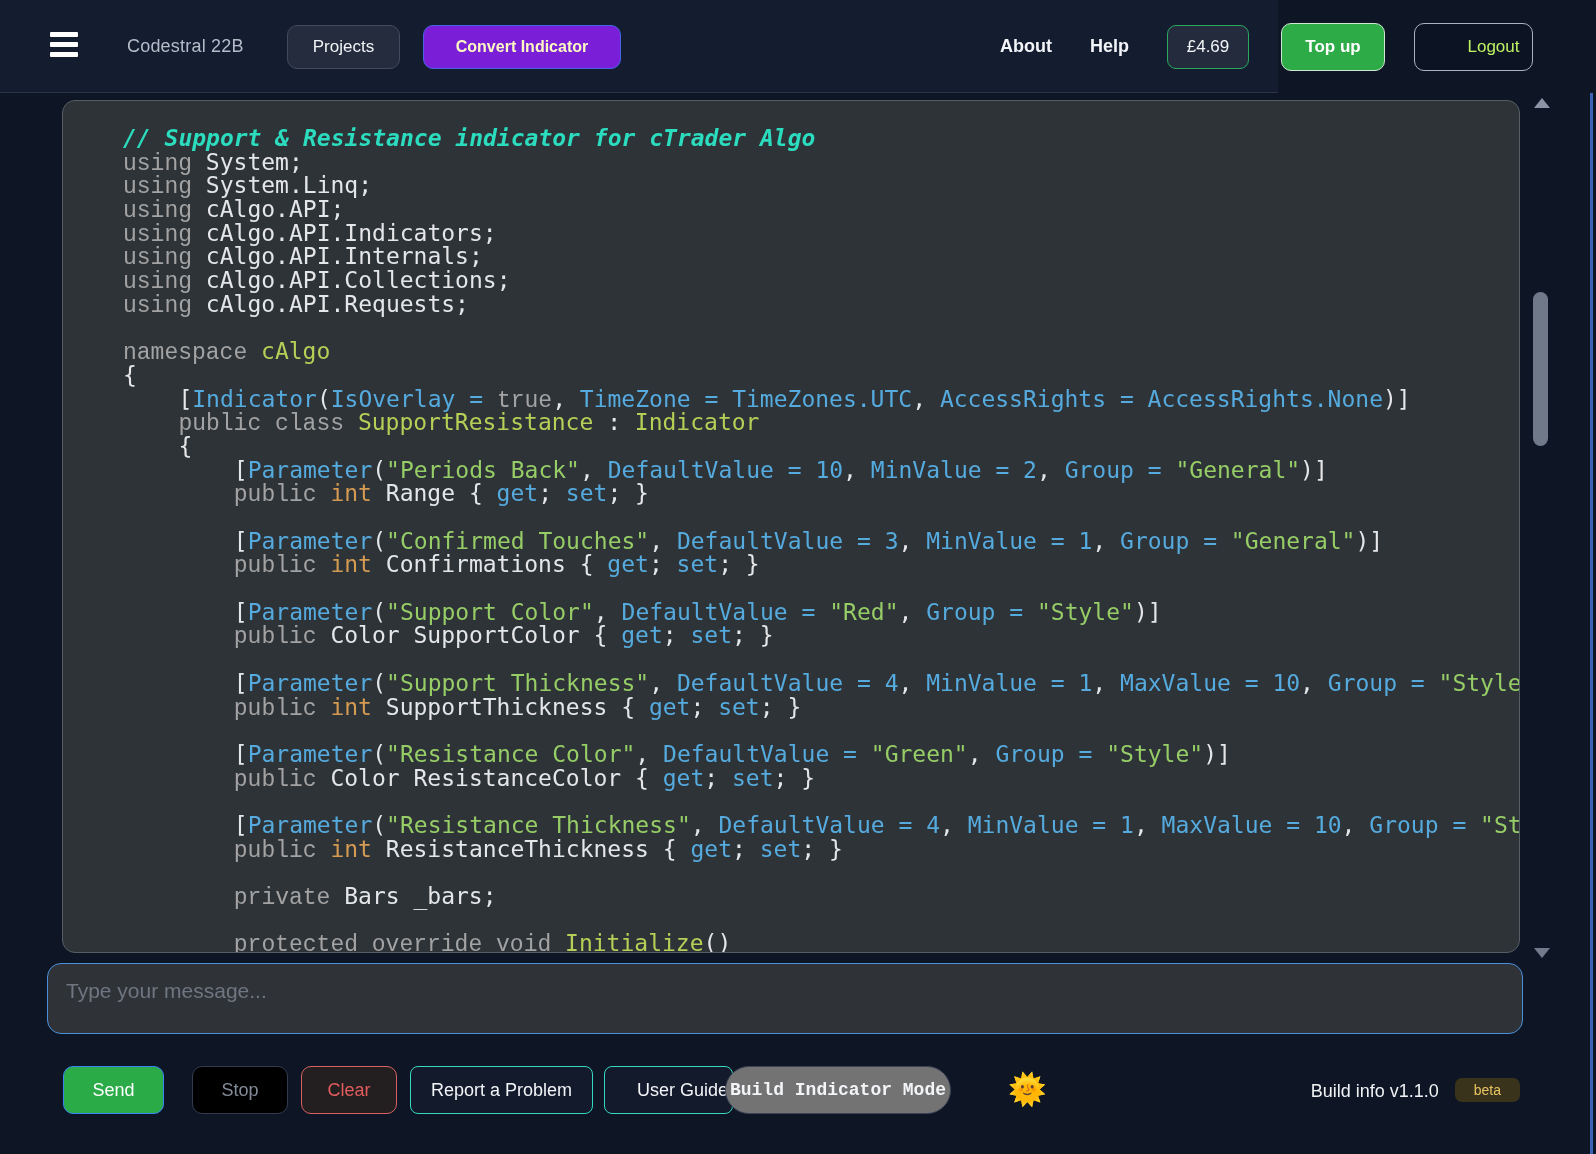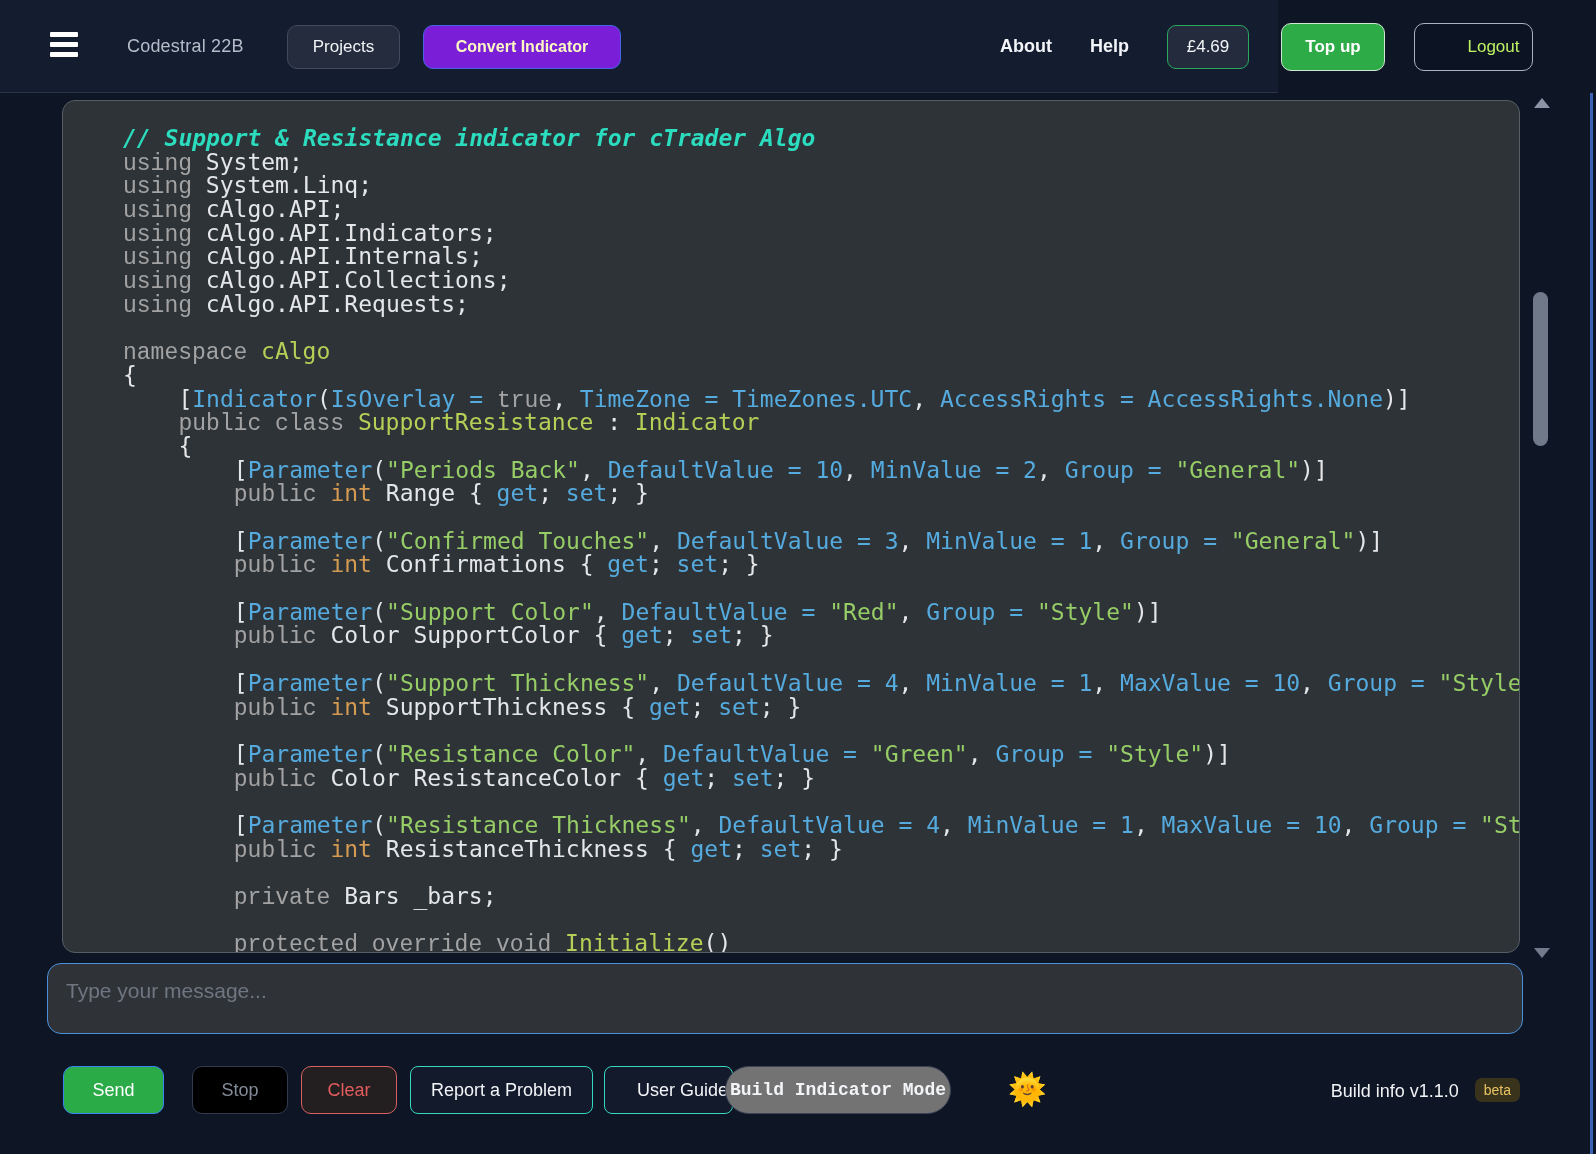--- a/index.html
+++ b/index.html
@@ -74,21 +74,21 @@
   .tb-btn { position: absolute; top: 1066px; height: 48px; font-size: 18px; }
   .btn-send { left: 63px; width: 101px; background: #2bab47; border: 1.5px solid #3b82f6; color: #ffffff; }
   .btn-stop { left: 192px; width: 96px; background: #000000; border: 1px solid #333b50; color: #848c99; }
   .btn-clear { left: 301px; width: 96px; background: #231f21; border: 1px solid #d96060; color: #e25c5c; }
   .btn-report { left: 410px; width: 183px; background: #121a2c; border: 1px solid #35d9c0; border-radius: 8px; color: #f2f4f7; }
   .btn-guide { left: 604px; width: 129px; background: #121a2c; border: 1px solid #35d9c0; border-radius: 8px; color: #f2f4f7; padding-left: 28px; }
   .btn-buildmode { left: 725px; width: 226px; background: #737373; border: 1px solid #3c4557; border-radius: 24px; color: #f2f4f7; font-weight: bold; font-family: Liberation Mono, monospace; }
   .sun-emoji { position: absolute; left: 1008px; top: 1073px; font-size: 31px; line-height: 34px; }
   .build-info { position: absolute; top: 1078px; right: 76px; display: flex; align-items: flex-end; gap: 16px; }
   .build-info-text { font-size: 18px; color: #f0f2f4; }
-  .beta-badge { background: #39331c; color: #e9c462; font-size: 14px; padding: 4px 9px; border-radius: 7px; }
+  .beta-badge { background: #39331c; color: #e9c462; font-size: 14px; padding: 4px 19px; border-radius: 7px; }
 </style>
 </head>
 <body>
 
 <div class="topbar">
   <div class="hamburger">
     <span></span>
       <span></span>
       <span></span>
   </div>

